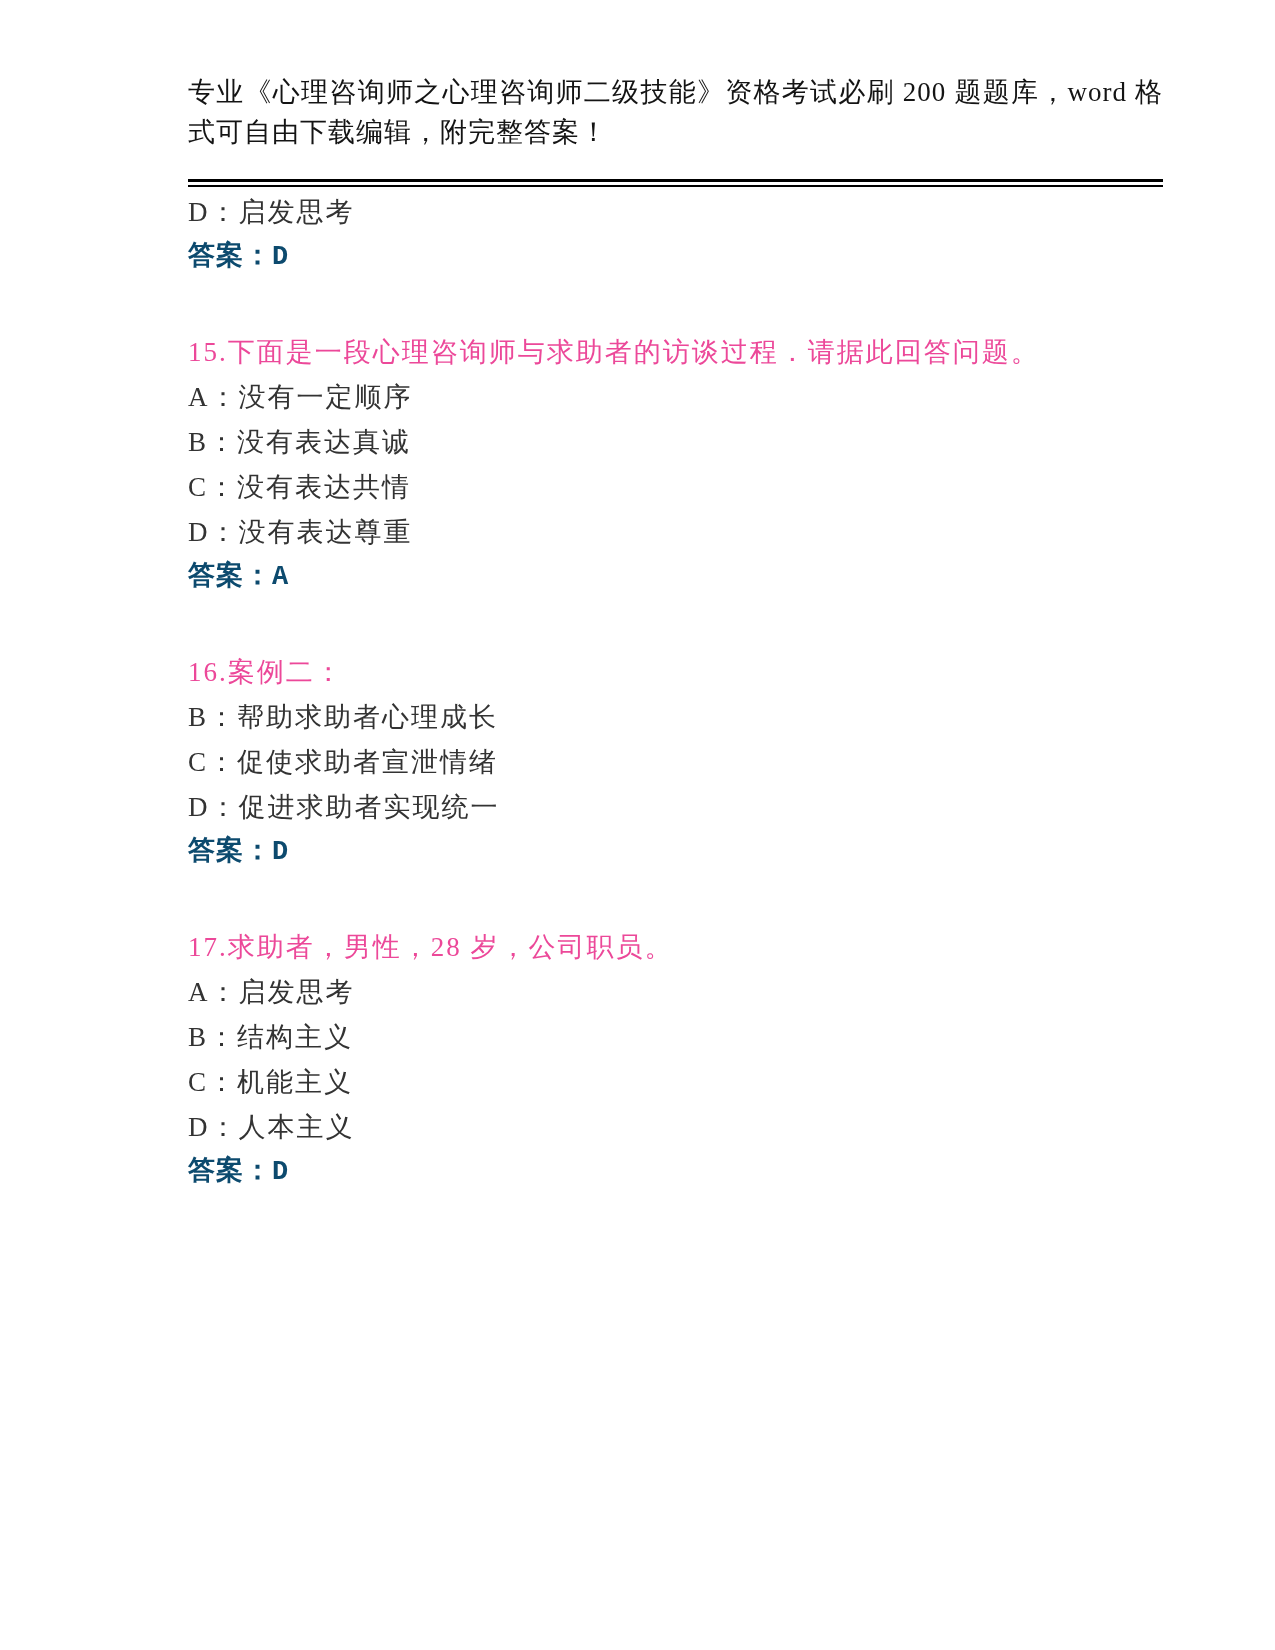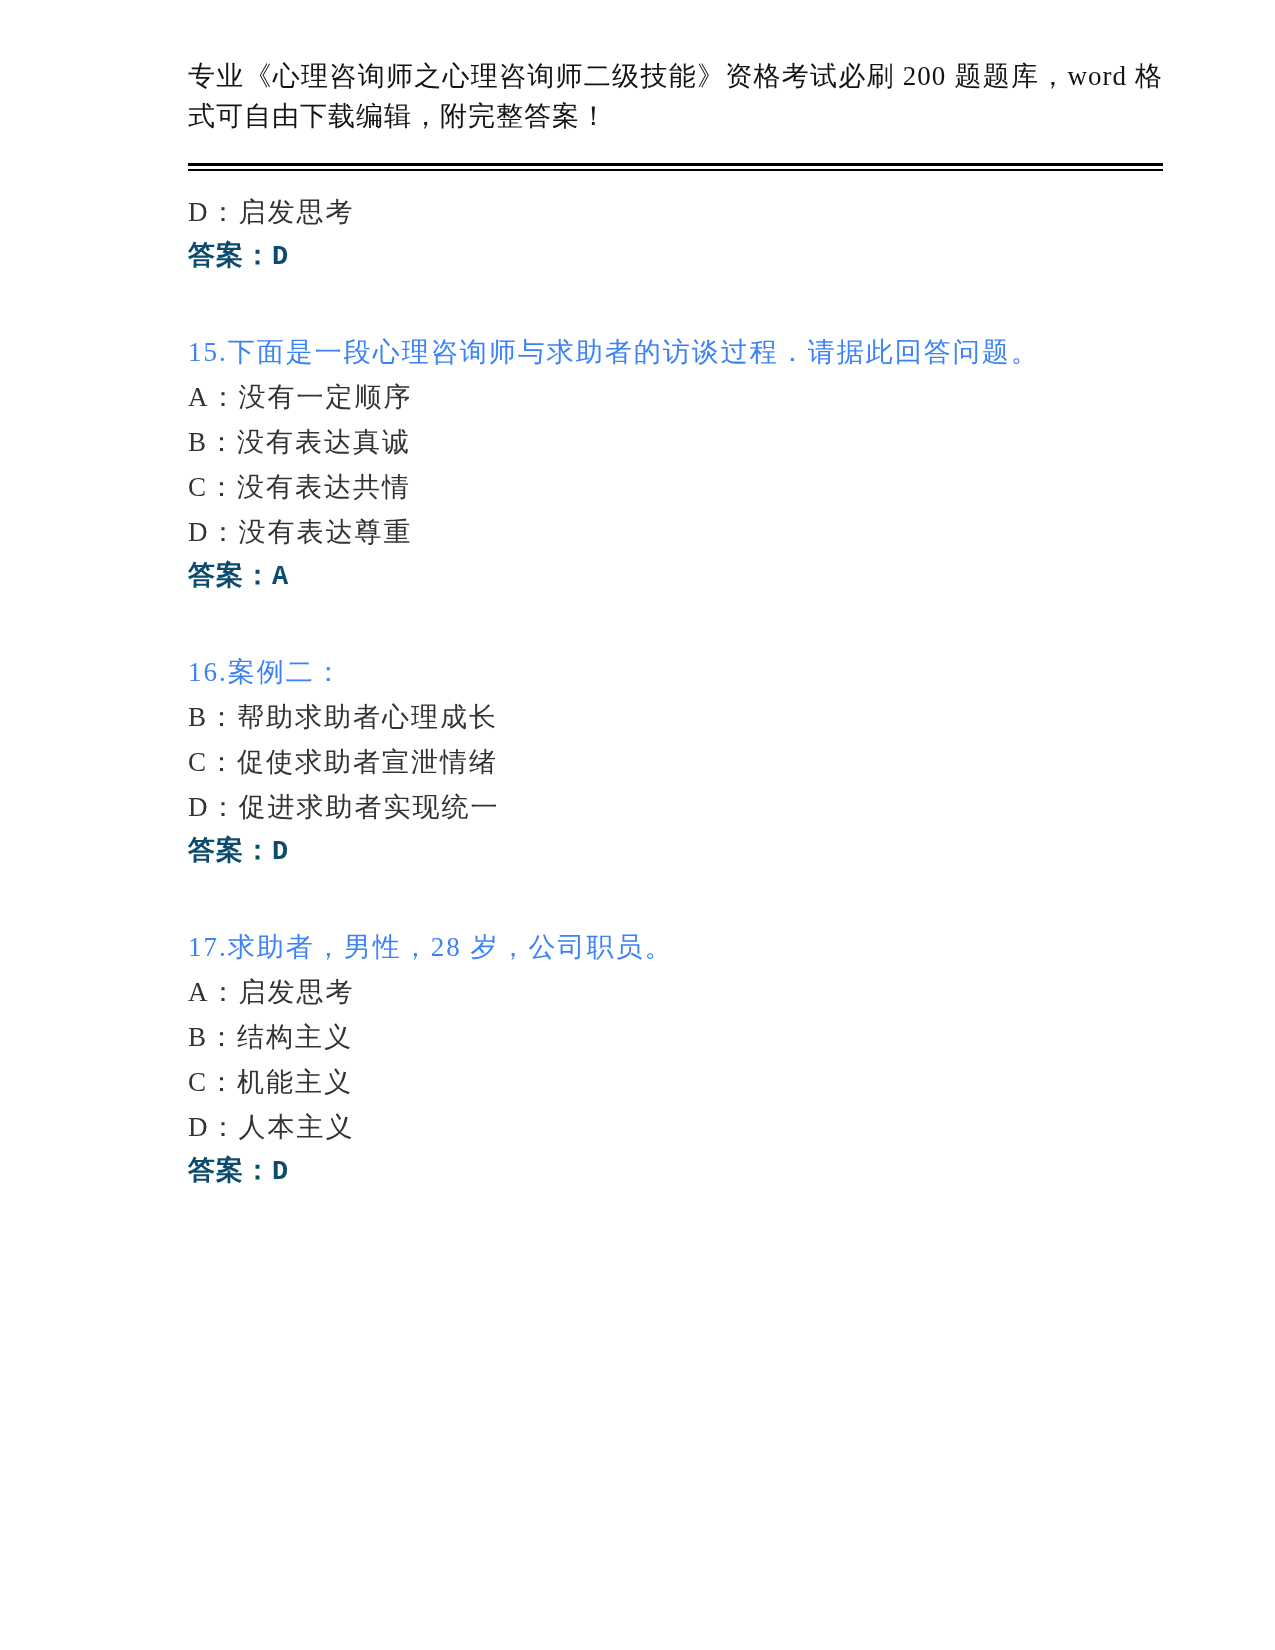--- a/index.html
+++ b/index.html
@@ -12,51 +12,51 @@
     height: 1650px;
     position: relative;
     overflow: hidden;
     font-family: "Liberation Serif", "DejaVu Serif", serif;
     color: #000;
   }
   .page {
     box-sizing: border-box;
     width: 1275px;
     height: 1650px;
-    padding: 56px 112px 0 188px;
+    padding: 72px 112px 0 188px;
     border-radius: 10px;
   }
   .header-text {
     margin: 0;
     font-size: 27px;
     line-height: 40px;
     letter-spacing: 1px;
     color: #141414;
     text-align: justify;
   }
   .double-rule {
     margin-top: 27px;
     height: 3px;
     border-top: 3px solid #000;
     border-bottom: 2px solid #000;
   }
   .content {
-    margin-top: 19px;
+    margin-top: 3px;
   }
   .qblock { margin: 0; }
   .qblock.spaced { margin-top: 50px; }
   .q, .opt, .ans {
     margin: 0;
     font-size: 27px;
     height: 45px;
     line-height: 45px;
     white-space: nowrap;
   }
   .q {
-    color: #3b82f6;
+    color: #ec4899;
     letter-spacing: 2px;
   }
   .opt {
     color: #333333;
     letter-spacing: 2px;
   }
   .ans {
     font-family: Liberation Mono, monospace;
     font-weight: 700;
     color: #0c4a6e;

